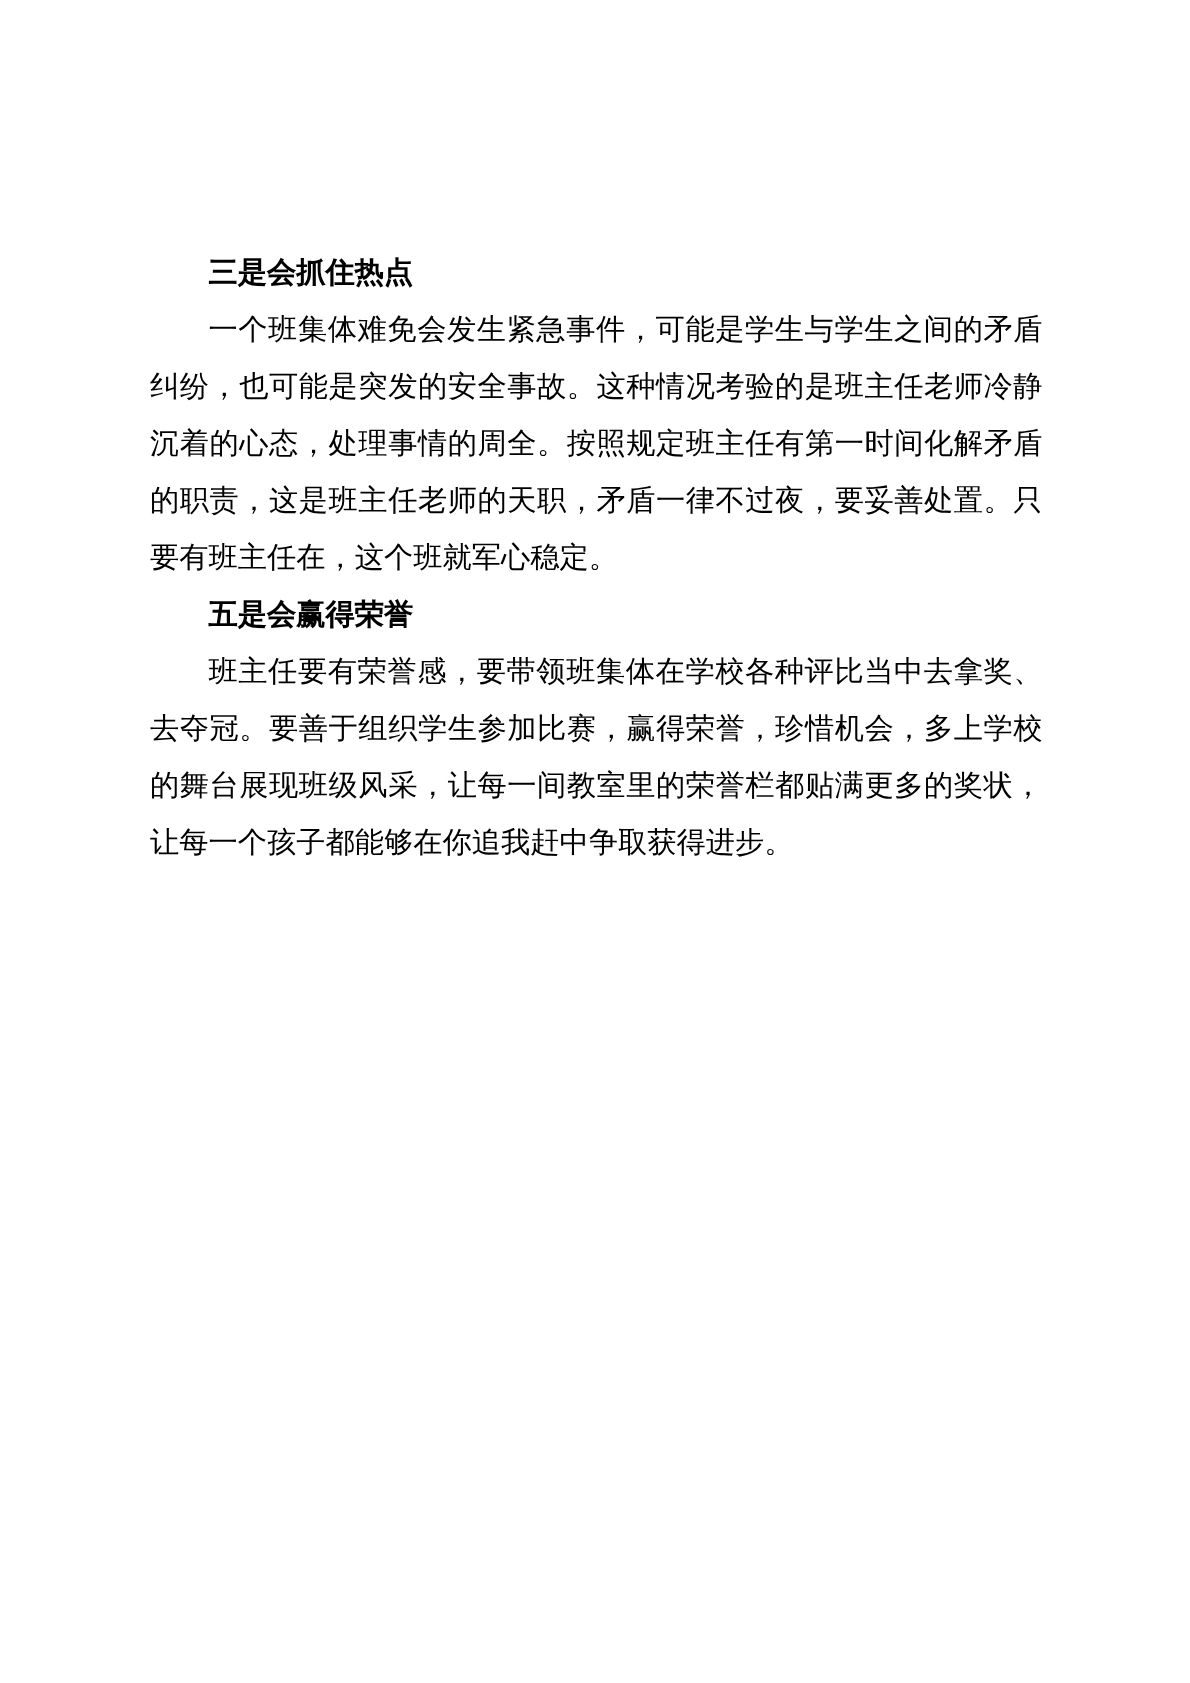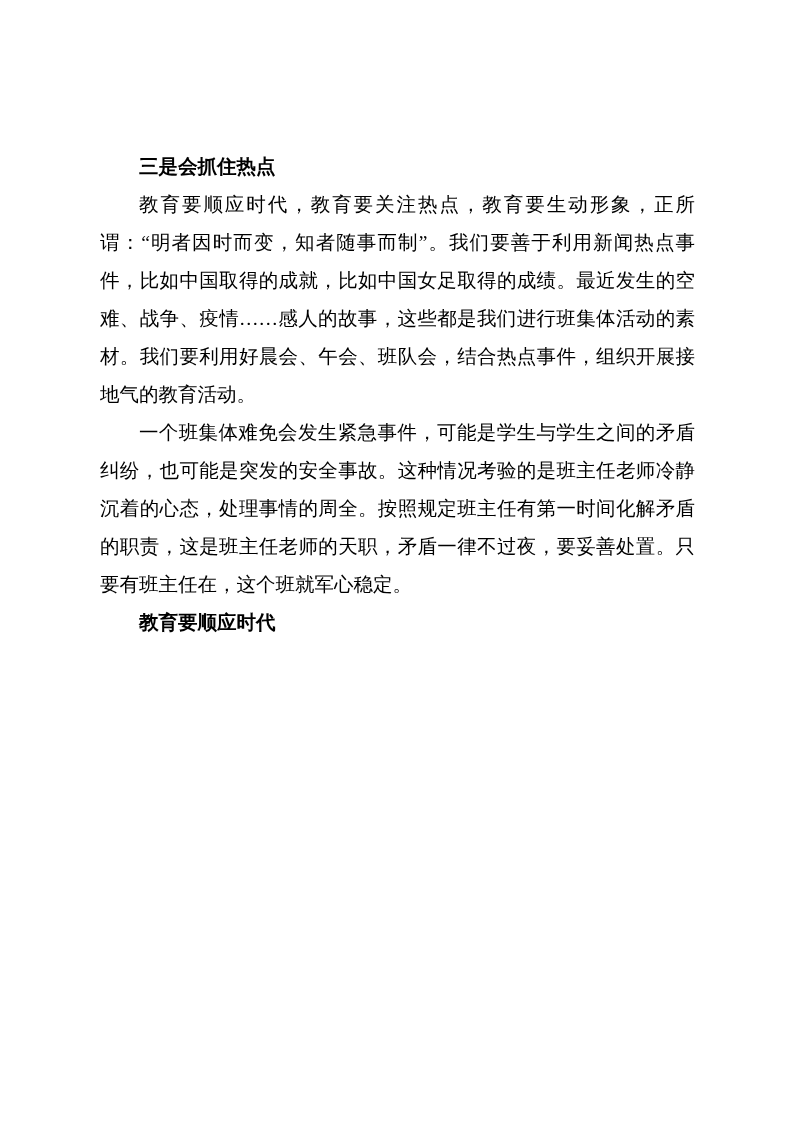--- a/index.html
+++ b/index.html
@@ -4,21 +4,21 @@
 <style>
   html, body {
     margin: 0;
     padding: 0;
     background: #ffffff;
   }
   .page {
     position: relative;
     width: 793px;
     height: 915px;
-    margin: 0 auto;
+    margin: 16px auto;
     background: #ffffff;
     box-sizing: border-box;
     padding: 148px 98px 0 100px;
     font-family: "Liberation Serif", "DejaVu Serif", serif;
     font-size: 19.5px;
     line-height: 38px;
     color: #000000;
     overflow: hidden;
   }
   .doc-block {
@@ -30,16 +30,16 @@
   .doc-heading {
     font-weight: bold;
     font-size: inherit;
   }
 </style>
 </head>
 <body>
 
 <div class="page">
   <p class="doc-block doc-heading">三是会抓住热点</p>
-  <p class="doc-block">教育要顺应时代，教育要关注热点，教育要生动形象，正所谓：“明者因时而变，知者随事而制”。我们要善于利用新闻热点事件，比如中国取得的成就，比如中国女足取得的成绩。最近发生的空难、战争、疫情……感人的故事，这些都是我们进行班集体活动的素材。我们要利用好晨会、午会、班队会，结合热点事件，组织开展接地气的教育活动。</p>
   <p class="doc-block">一个班集体难免会发生紧急事件，可能是学生与学生之间的矛盾纠纷，也可能是突发的安全事故。这种情况考验的是班主任老师冷静沉着的心态，处理事情的周全。按照规定班主任有第一时间化解矛盾的职责，这是班主任老师的天职，矛盾一律不过夜，要妥善处置。只要有班主任在，这个班就军心稳定。</p>
-  <p class="doc-block doc-heading">教育要顺应时代</p>
+  <p class="doc-block doc-heading">五是会赢得荣誉</p>
+  <p class="doc-block">班主任要有荣誉感，要带领班集体在学校各种评比当中去拿奖、去夺冠。要善于组织学生参加比赛，赢得荣誉，珍惜机会，多上学校的舞台展现班级风采，让每一间教室里的荣誉栏都贴满更多的奖状，让每一个孩子都能够在你追我赶中争取获得进步。</p>
 </div>
 
 </body></html>

